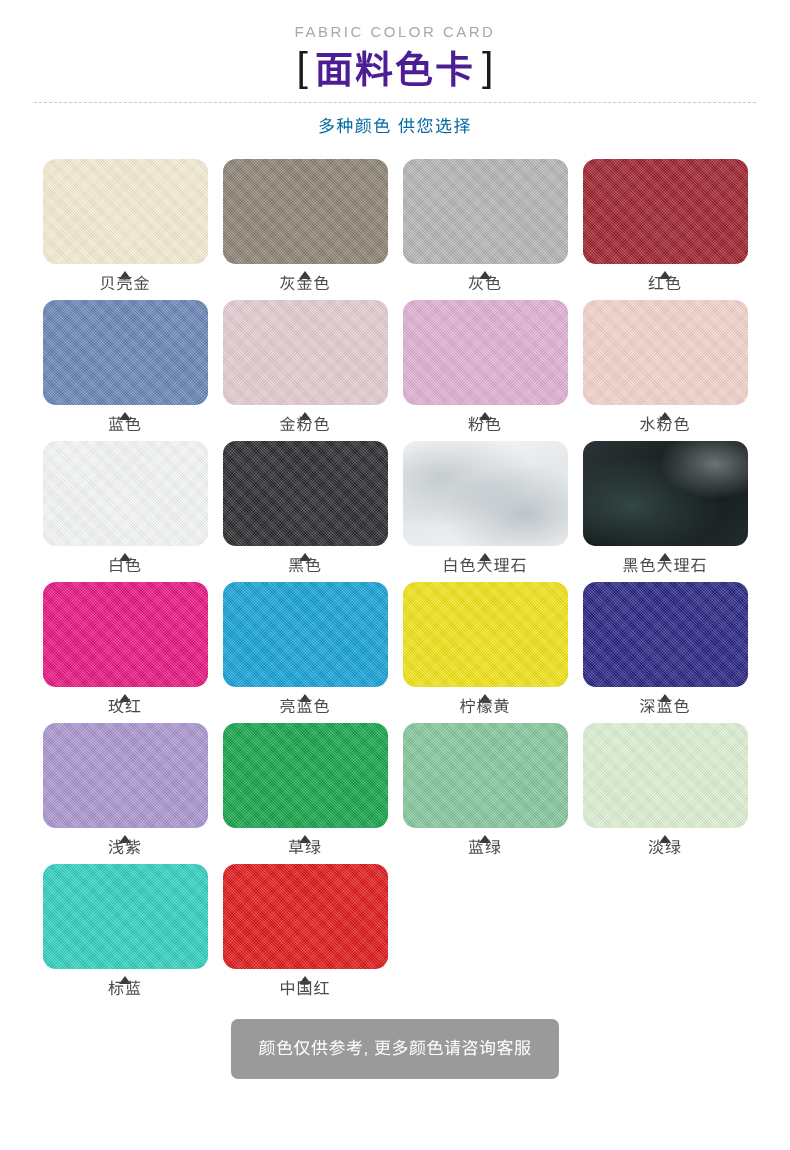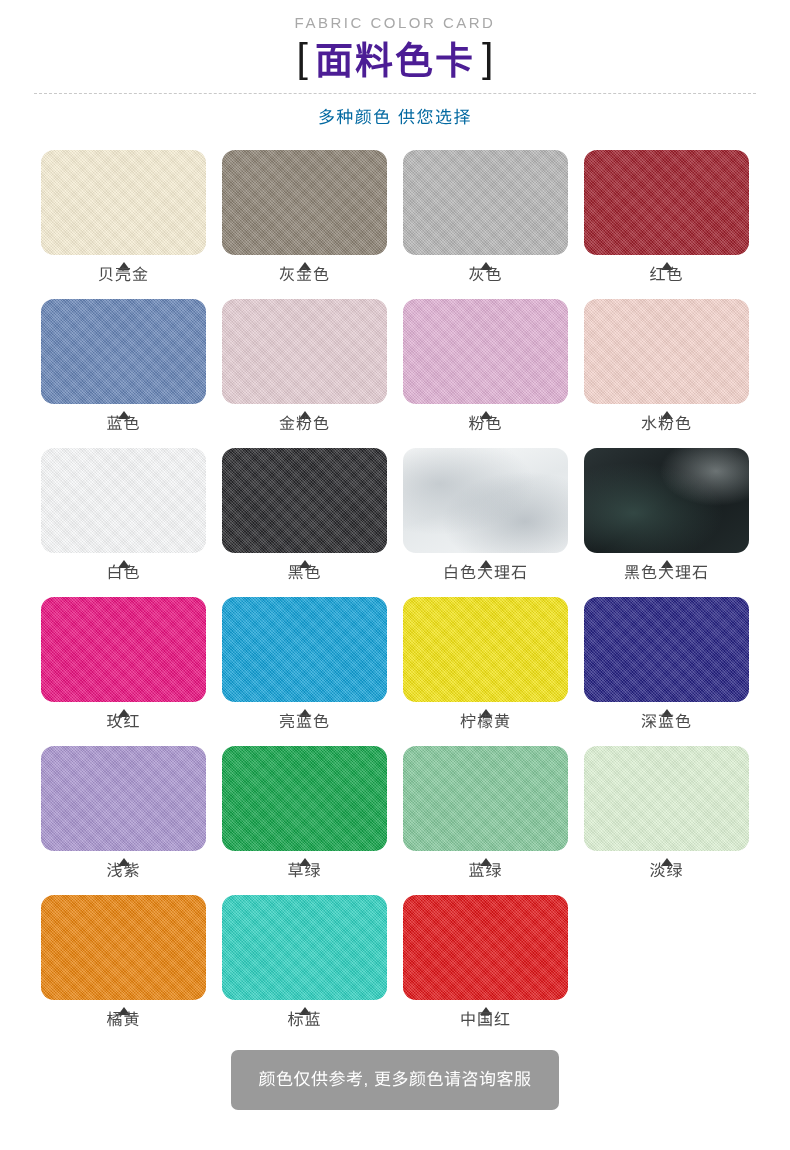--- a/index.html
+++ b/index.html
@@ -11,21 +11,21 @@
     width: 790px;
     height: 1150px;
     font-family: "Liberation Sans", "DejaVu Sans", sans-serif;
     color: #333333;
     overflow: hidden;
     position: relative;
   }
 
   
   .header {
-    padding-top: 15px;
+    padding-top: 24px;
     text-align: center;
   }
   .eyebrow {
     font-size: 15px;
     letter-spacing: 2.5px;
     color: #a8a8a8;
     font-weight: 400;
     line-height: 1;
     margin-bottom: 10px;
   }
@@ -66,20 +66,21 @@
   }
 
   
   .grid {
     margin: 24px auto 0 auto;
     width: 712px;
     display: grid;
     grid-template-columns: repeat(4, 1fr);
     row-gap: 16px;
     column-gap: 12px;
+    gap: 8px;
   }
   .cell {
     display: flex;
     flex-direction: column;
     align-items: center;
   }
   .swatch {
     width: 165px;
     height: 105px;
     border-radius: 13px;
@@ -282,27 +283,20 @@
       <div class="label">蓝绿</div>
     </div>
     <div class="cell">
       <div class="swatch" style="background: rgb(220, 240, 211);">
         <div class="weave"></div>
       </div>
       <div class="pointer"></div>
       <div class="label">淡绿</div>
     </div>
     <div class="cell">
-      <div class="swatch" style="background: rgb(232, 130, 12);">
-        <div class="weave"></div>
-      </div>
-      <div class="pointer"></div>
-      <div class="label">橘黄</div>
-    </div>
-    <div class="cell">
       <div class="swatch" style="background: rgb(46, 207, 190);">
         <div class="weave"></div>
       </div>
       <div class="pointer"></div>
       <div class="label">标蓝</div>
     </div>
     <div class="cell">
       <div class="swatch" style="background: rgb(223, 20, 23);">
         <div class="weave"></div>
       </div>

